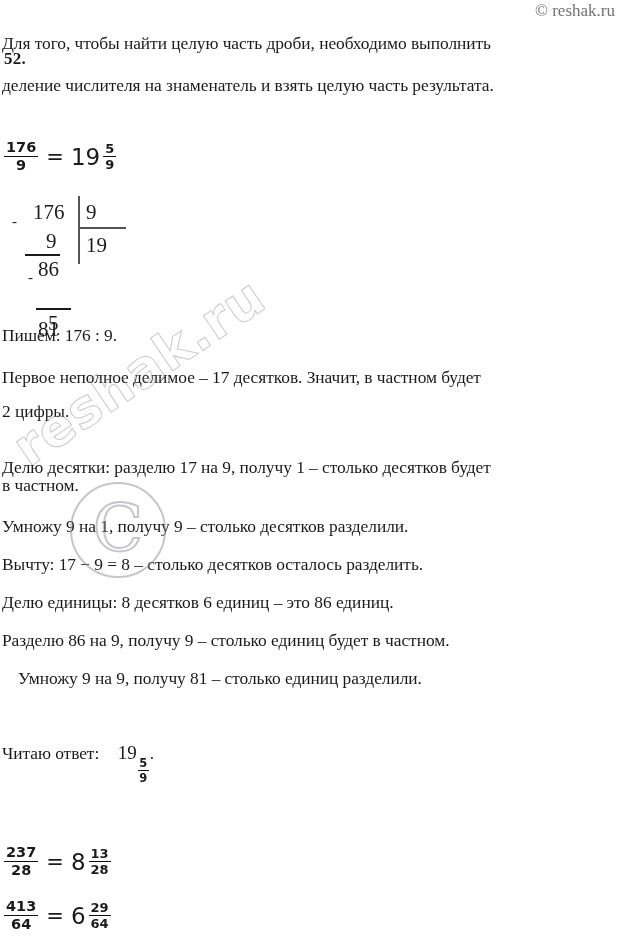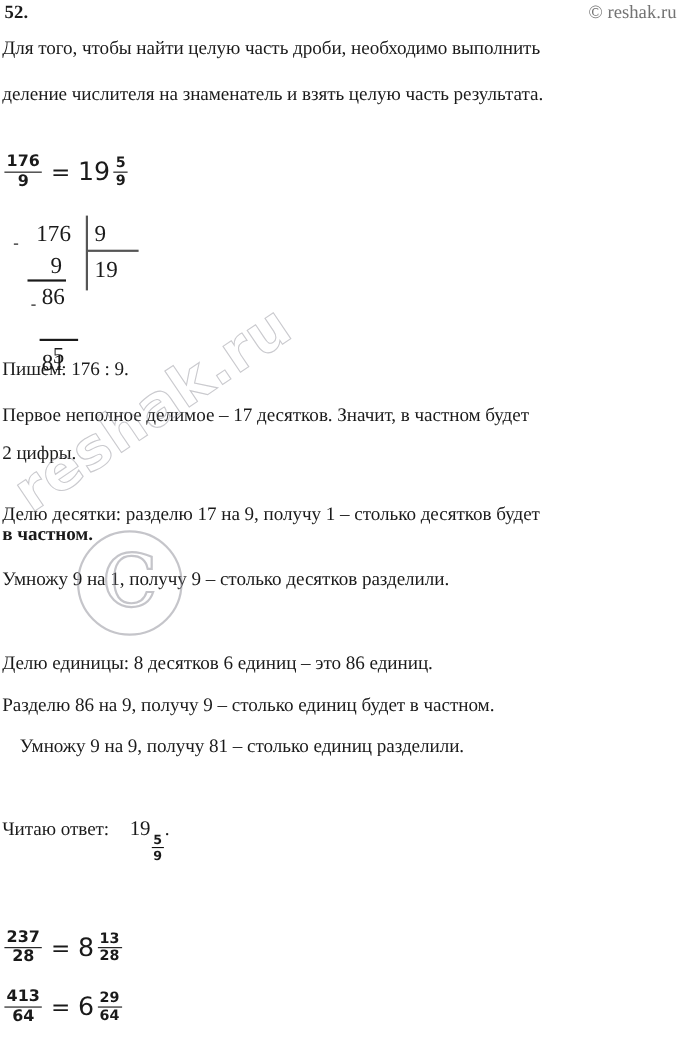--- a/index.html
+++ b/index.html
@@ -34,20 +34,21 @@
     justify-content: space-between;
     padding: 1px 4px 0 4px;
     box-sizing: border-box;
   }
   .task-number {
     font-family: "Liberation Serif", "DejaVu Serif", serif;
     font-weight: bold;
     font-size: 17px;
     line-height: 20px;
     letter-spacing: 0.2px;
+    margin-top: 48px;
   }
   .site-credit {
     font-family: "Liberation Serif", "DejaVu Serif", serif;
     font-size: 17px;
     line-height: 20px;
     color: #737373;
   }
 
   
   .para {
@@ -248,22 +249,23 @@
     <span class="ld-item" style="left:38px; top:90px;margin-top:33px;">81</span>
     <span class="ld-uline" style="left:36px; top:112px; width:35px;"></span>
 
     <span class="ld-item" style="left:48px; top:117px;">5</span>
   </div>
 
   <div class="para" style="top:324px;">Пишем:  176 : 9.</div>
   <div class="para" style="top:366px;">Первое неполное делимое – 17 десятков. Значит, в частном будет</div>
   <div class="para" style="top:400px;">2 цифры.</div>
   <div class="para" style="top:420px;margin-top:36px;">Делю десятки: разделю 17 на 9, получу 1 – столько десятков будет</div>
-  <div class="para" style="top:474px;font-weight:bold;">в частном.</div>
+  <div class="para" style="top:474px;">в частном.</div>
   <div class="para" style="top:515px;">Умножу 9 на 1, получу 9 – столько десятков разделили.</div>
+  <div class="para" style="top:553px;">Вычту:  17 − 9 = 8 – столько десятков осталось разделить.</div>
   <div class="para" style="top:591px;">Делю единицы: 8 десятков 6 единиц – это 86 единиц.</div>
   <div class="para" style="top:629px;text-align:right;">Разделю 86 на 9, получу 9 – столько единиц будет в частном.</div>
   <div class="para" style="top:667px;margin-left:16px;">Умножу 9 на 9, получу 81 – столько единиц разделили.</div>
 
   <div class="para" style="top:742px;">
     <span>Читаю ответ:</span>
     <span style="display:inline-block; width:10px;"></span>
     <span class="whole-serif">19</span><span class="inline-frac">
         <span class="num">5</span>
         <span class="den">9</span>

